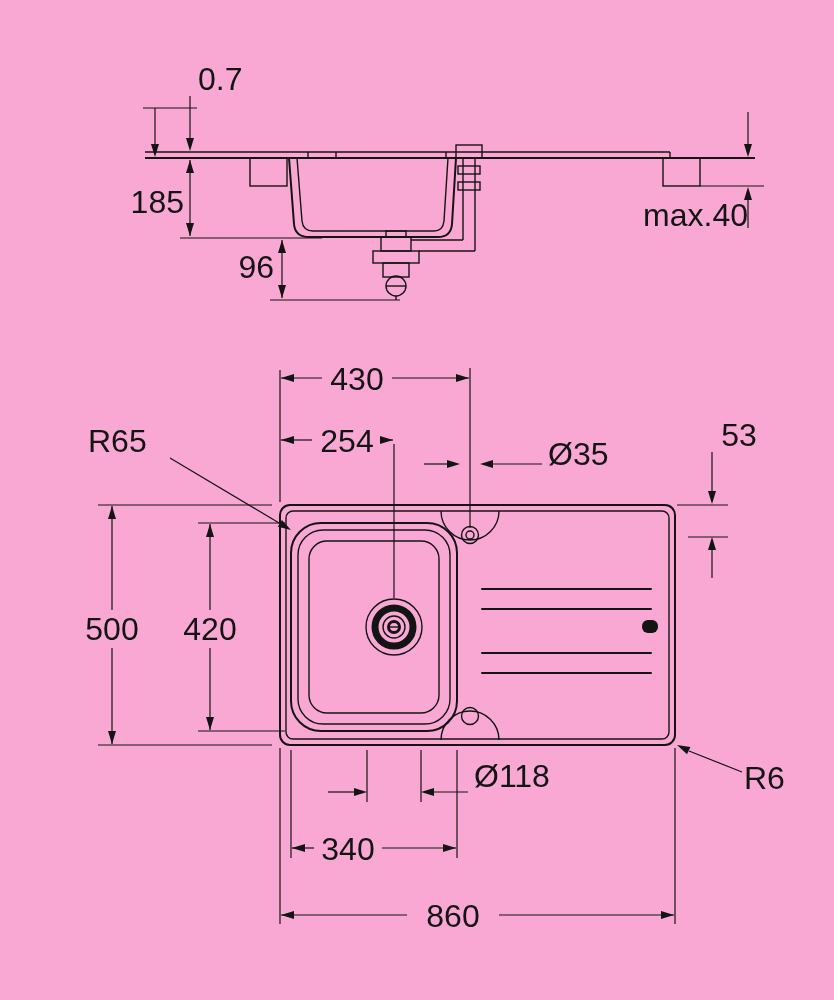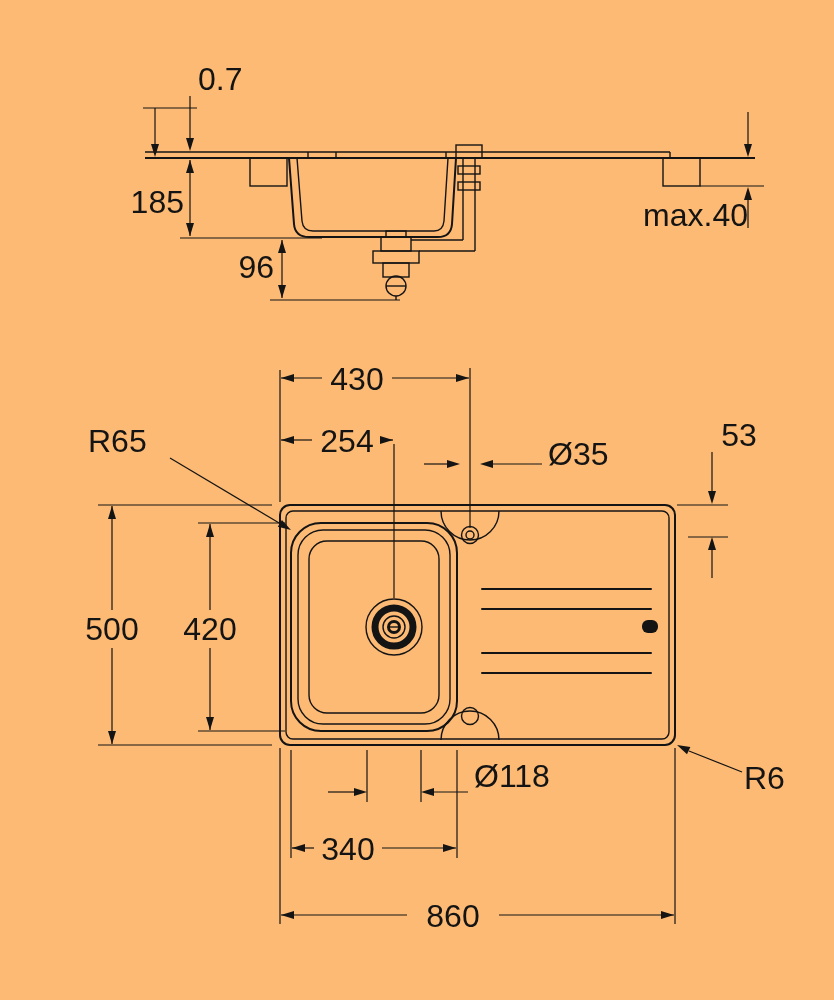--- a/index.html
+++ b/index.html
@@ -1,16 +1,16 @@
 <!DOCTYPE html>
 <html><head>
 <meta charset="utf-8">
 <style>
   html,body{margin:0;padding:0;background:#ffffff;}
-  .stage{position:relative;width:834px;height:1000px;background:#fdba74;overflow:hidden;text-decoration:underline;}
+  .stage{position:relative;width:834px;height:1000px;background:#f9a8d4;overflow:hidden;text-decoration:underline;}
   svg{display:block;}
   .ln{stroke:#141414;stroke-width:2;fill:none;}
   .tn{stroke:#141414;stroke-width:1.4;fill:none;}
   .dm{stroke:#141414;stroke-width:1.2;fill:none;}
   .gr{stroke:#141414;stroke-width:2;fill:none;stroke-linecap:round;}
   .ring{stroke:#141414;stroke-width:7;fill:none;}
   .ring2{stroke:#141414;stroke-width:3;fill:none;}
   .ah{fill:#141414;stroke:none;}
   .dim{font-family:"Liberation Sans", sans-serif;font-size:32px;fill:#141414;}
 </style>

